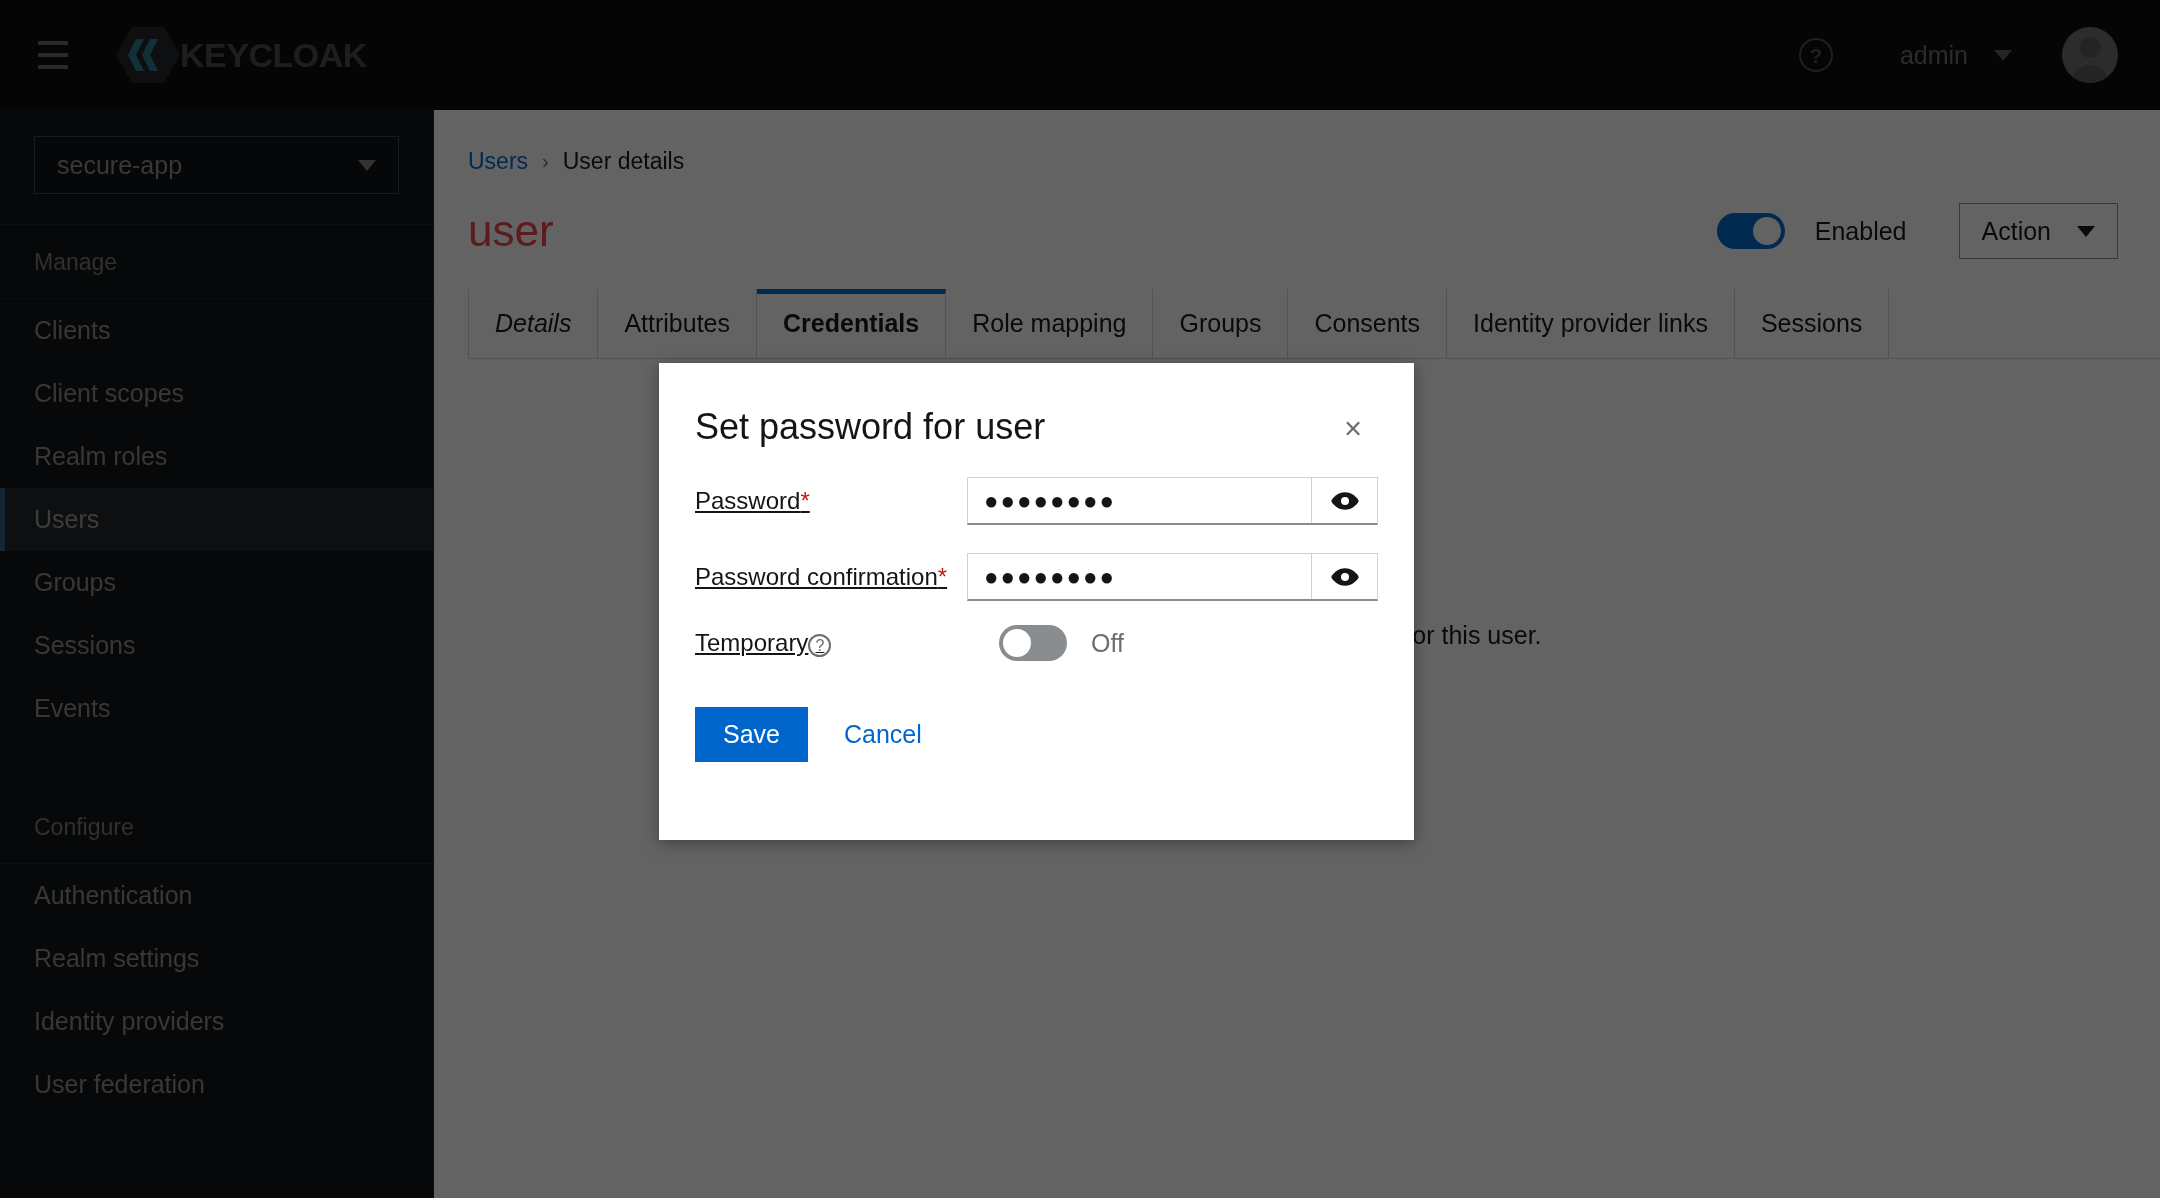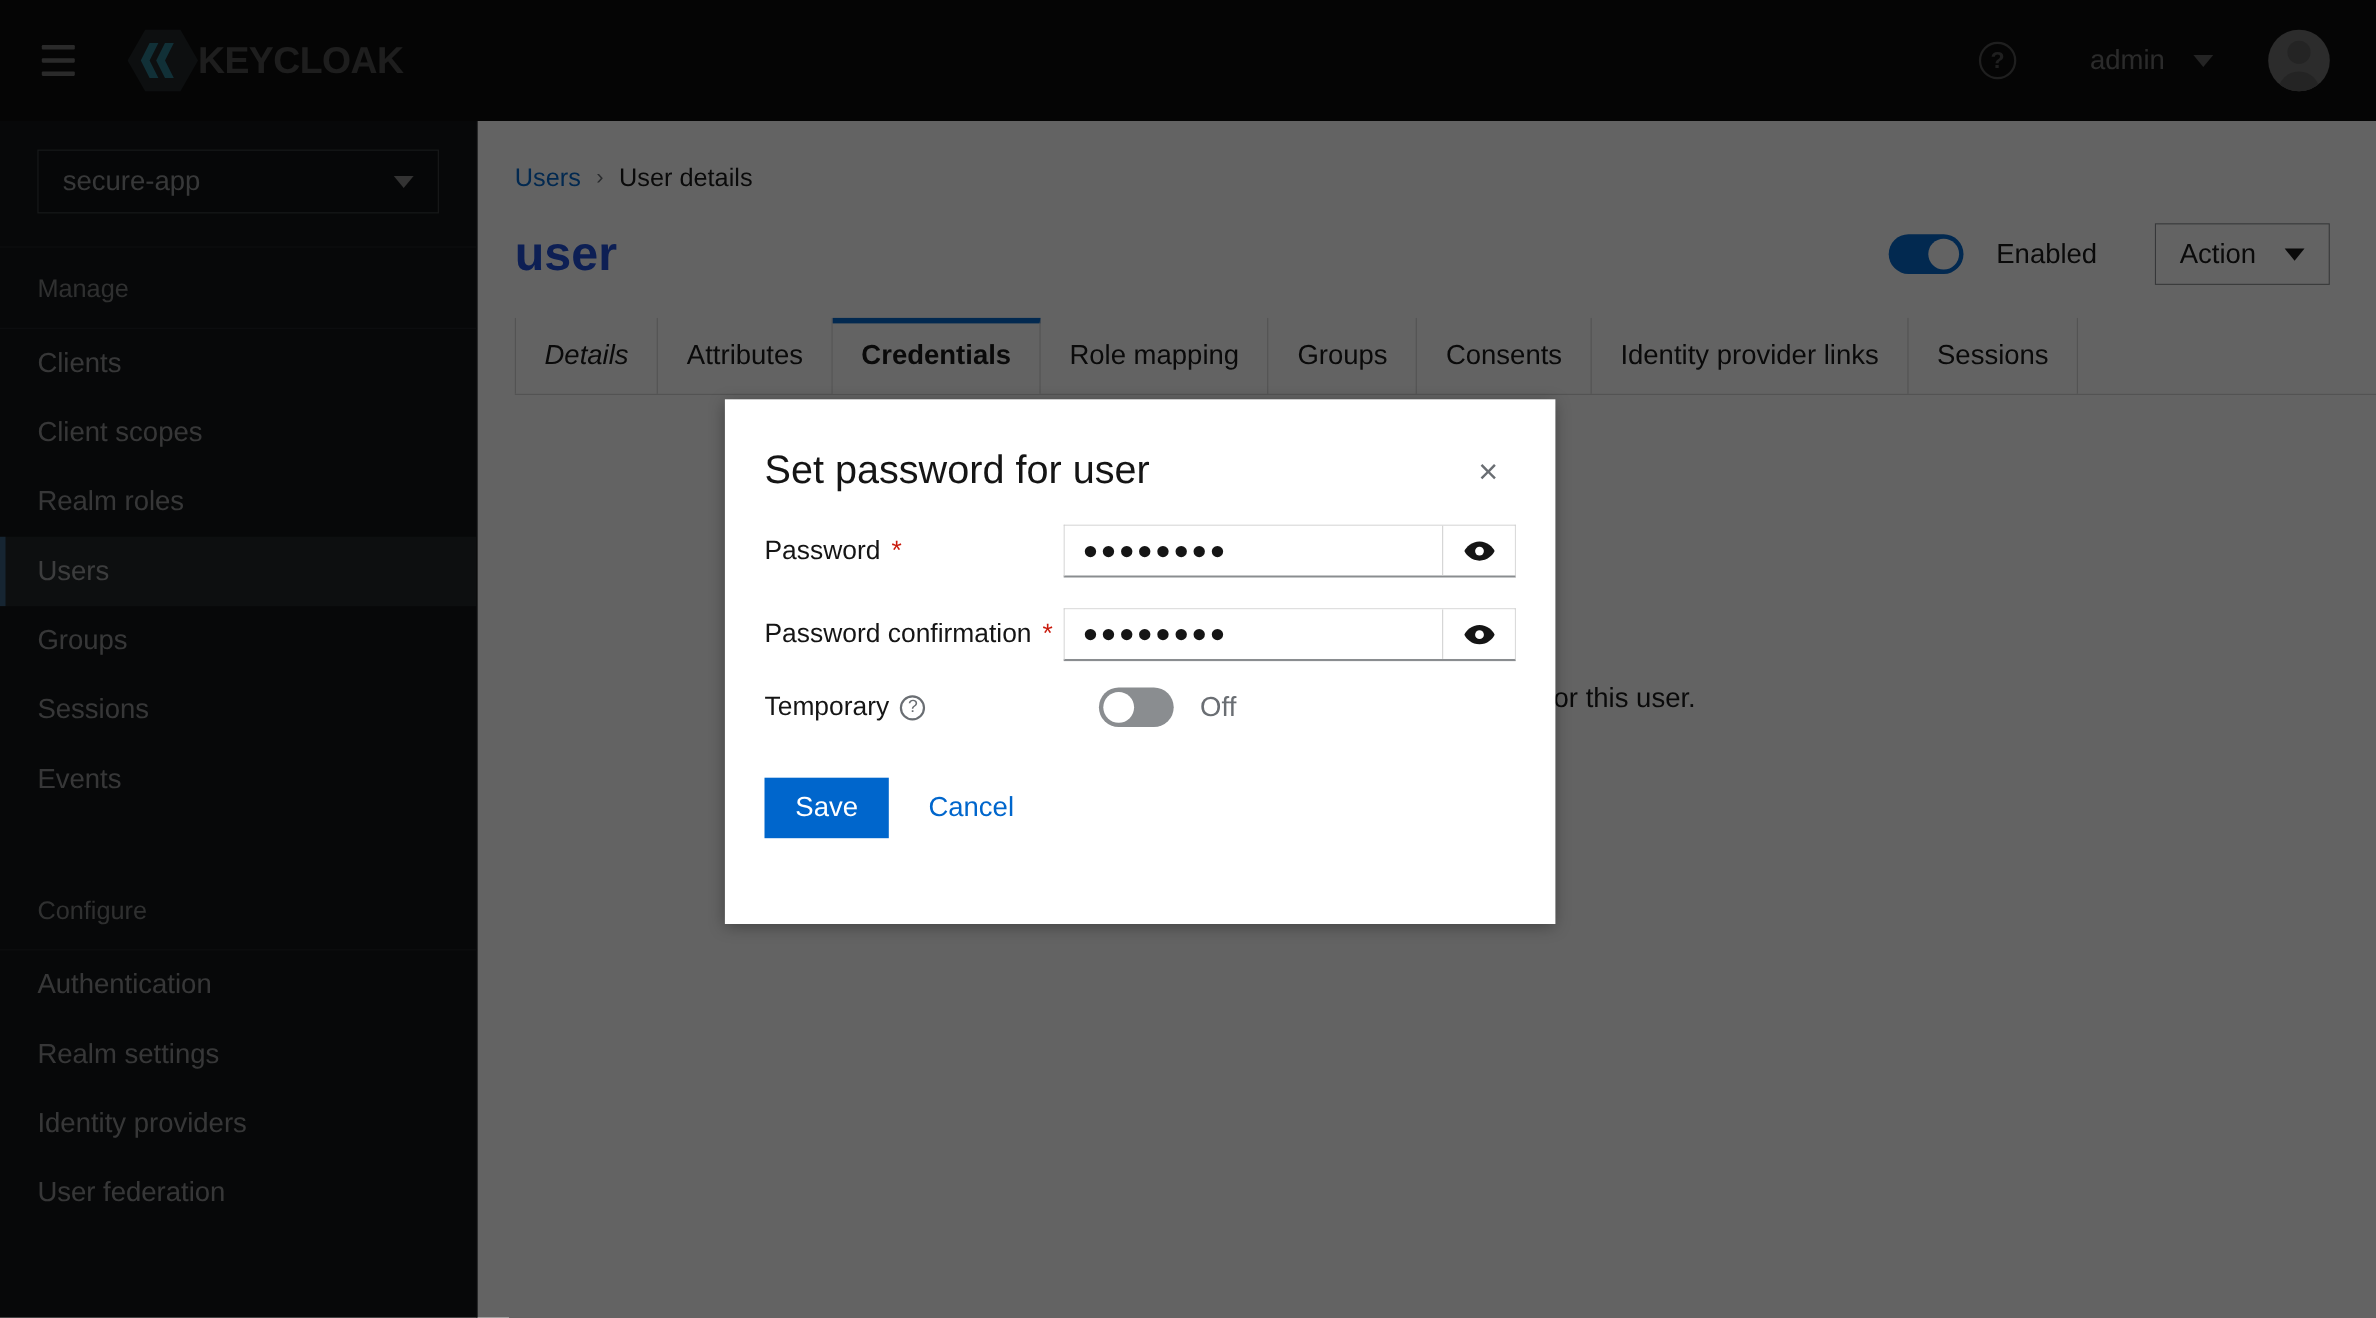--- a/index.html
+++ b/index.html
@@ -136,21 +136,21 @@
     font-size: 23px;
   }
   .crumb-link { color: #06c; cursor: pointer; }
   .crumb-sep { color: #6a6e73; font-size: 20px; }
   .crumb-current { color: #151515; }
 
   .page-head {
     display: flex; align-items: center;
     padding: 28px 42px 0 34px;
   }
-  .page-title { font-size: 44px; color: #1d4ed8; font-weight: 700; }
+  .page-title { font-size: 44px; color: #ef4444; font-weight: 400; }
   .page-head-right { margin-left: auto; display: flex; align-items: center; gap: 30px; }
 
   .toggle-enabled {
     width: 68px; height: 36px; border-radius: 18px;
     background: #06c; position: relative; cursor: pointer;
   }
   .toggle-enabled .knob {
     position: absolute; top: 4px; right: 4px;
     width: 28px; height: 28px; border-radius: 50%; background: #fff;
   }
@@ -243,21 +243,21 @@
   }
 
   .form-row {
     display: flex; align-items: center;
     padding: 0 36px;
     margin-top: 28px;
   }
   .form-label {
     width: 272px; flex-shrink: 0;
     font-size: 24px; color: #151515;
-    display: flex; align-items: center; gap: 10px;
+    display: flex; align-items: flex-end; gap: 0; text-decoration: underline;
   }
   .req-star { color: #c9190b; font-size: 24px; }
   .help-icon {
     width: 23px; height: 23px; border: 2px solid #6a6e73;
     border-radius: 50%; color: #6a6e73;
     font-size: 16px; display: inline-flex;
     align-items: center; justify-content: center;
     cursor: pointer; line-height: 1;
   }
 

